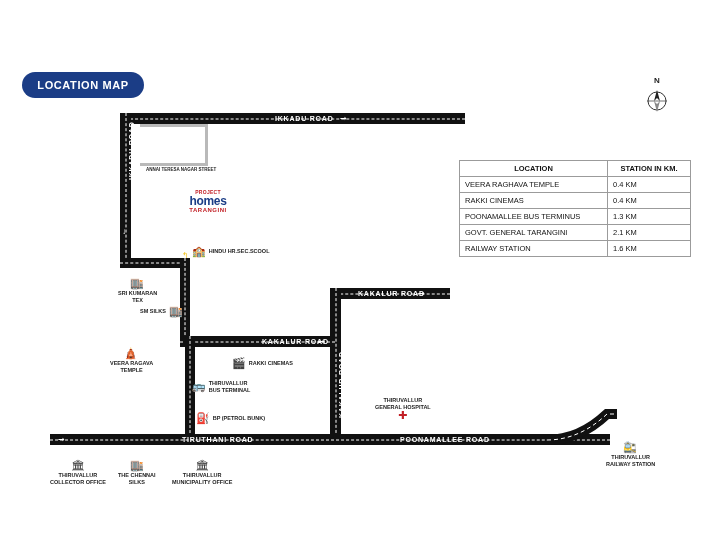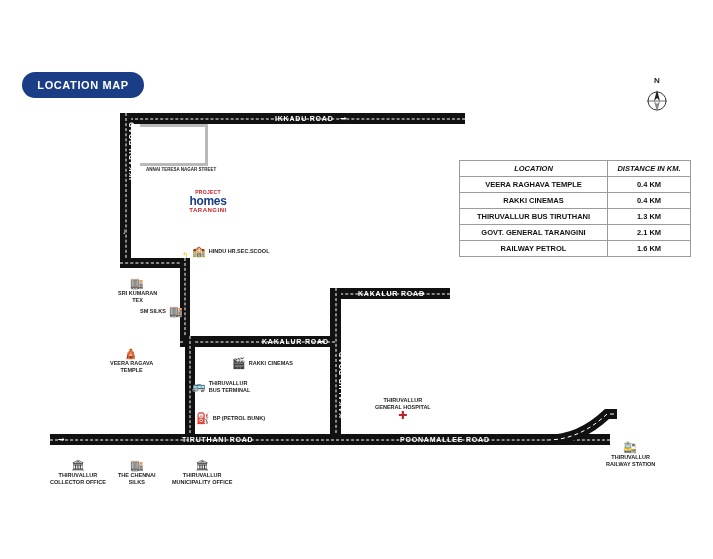--- a/index.html
+++ b/index.html
@@ -55,26 +55,26 @@
     position:absolute;left:459px;top:160px;
     width:232px;
     border:1px solid #9b9b9b;
     border-collapse:collapse;
     background:#ffffff;
     font-size:7.5px;
   }
   .info-table td,.info-table th{
     border:1px solid #9b9b9b;
     padding:3px 5px;
-    text-align:center;
+    text-align:left;
     color:#111;
-    font-weight:bold;
+    font-weight:normal;
   }
   .info-table th{
-    text-align:center;font-weight:bold;font-size:7.5px;font-style:italic;
+    text-align:center;font-weight:bold;font-size:7.5px;
   }
   .info-table td.dist{width:72px;}
   .info-table th.dist{width:72px;}
 
   
   .poi{position:absolute;display:flex;flex-direction:column;align-items:center;}
   .poi .glyph{font-size:11px;line-height:11px;color:#333;}
   .poi .lbl{
     margin-top:1px;font-size:5.5px;line-height:6.5px;color:#222;
     text-align:center;white-space:pre-line;font-weight:bold;
@@ -177,42 +177,42 @@
 
   <svg style="position:absolute;left:545px;top:408px;" width="90" height="40">
     <path d="M2,32 C25,32 45,22 62,6 L72,6" stroke="#111111" stroke-width="10" fill="none" stroke-linecap="butt"></path>
     <path d="M2,32 C25,32 45,22 62,6 L72,6" stroke="#ffffff" stroke-width="1" fill="none" stroke-dasharray="4 3"></path>
   </svg>
 
   <table class="info-table">
     <thead>
       <tr>
         <th>LOCATION</th>
-        <th class="dist">DISTANCE IN KM.</th>
+        <th class="dist">STATION IN KM.</th>
       </tr>
     </thead>
     <tbody>
       <tr>
         <td>VEERA RAGHAVA TEMPLE</td>
         <td class="dist">0.4 KM</td>
       </tr>
       <tr>
         <td>RAKKI CINEMAS</td>
         <td class="dist">0.4 KM</td>
       </tr>
       <tr>
-        <td>THIRUVALLUR BUS TIRUTHANI</td>
+        <td>POONAMALLEE BUS TERMINUS</td>
         <td class="dist">1.3 KM</td>
       </tr>
       <tr>
         <td>GOVT. GENERAL TARANGINI</td>
         <td class="dist">2.1 KM</td>
       </tr>
       <tr>
-        <td>RAILWAY PETROL</td>
+        <td>RAILWAY STATION</td>
         <td class="dist">1.6 KM</td>
       </tr>
     </tbody>
   </table>
 
   <div class="logo">
     <div class="l1">PROJECT</div>
     <div class="l2">homes</div>
     <div class="l3">TARANGINI</div>
   </div>

